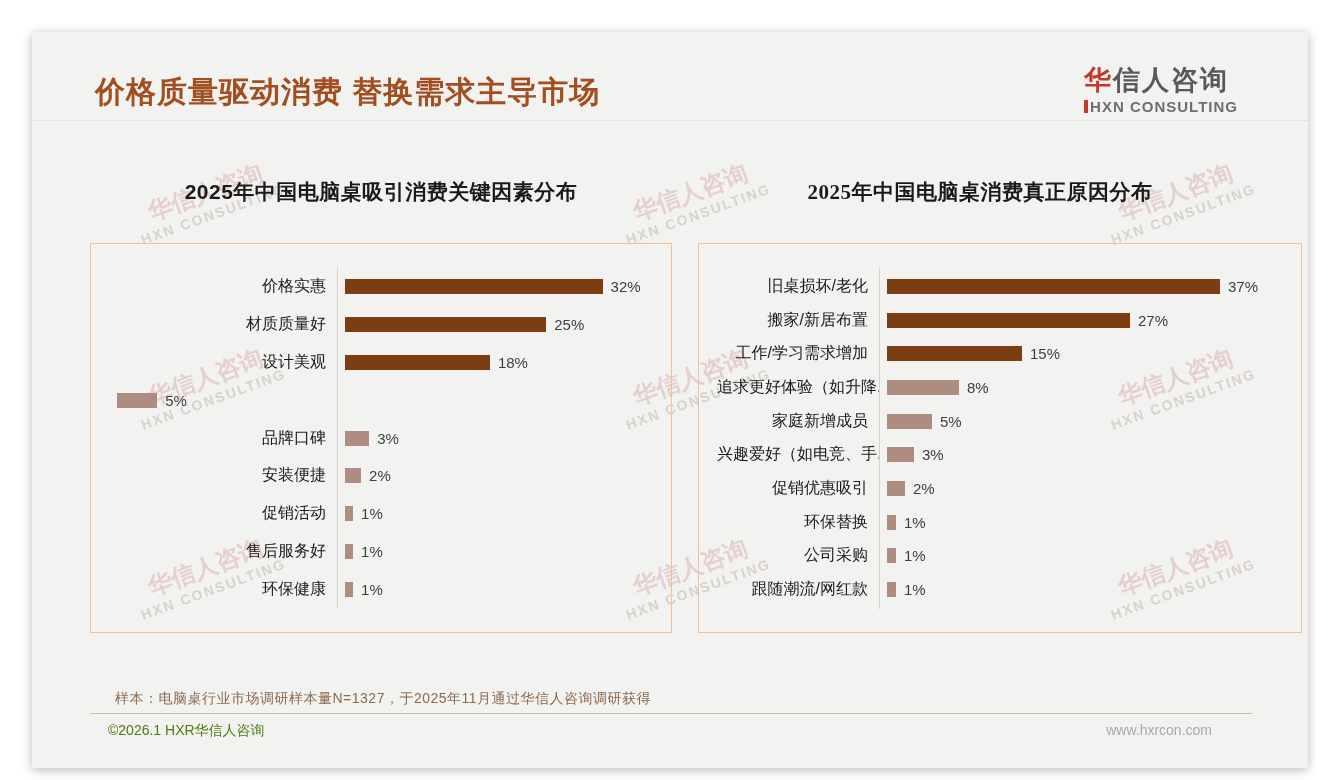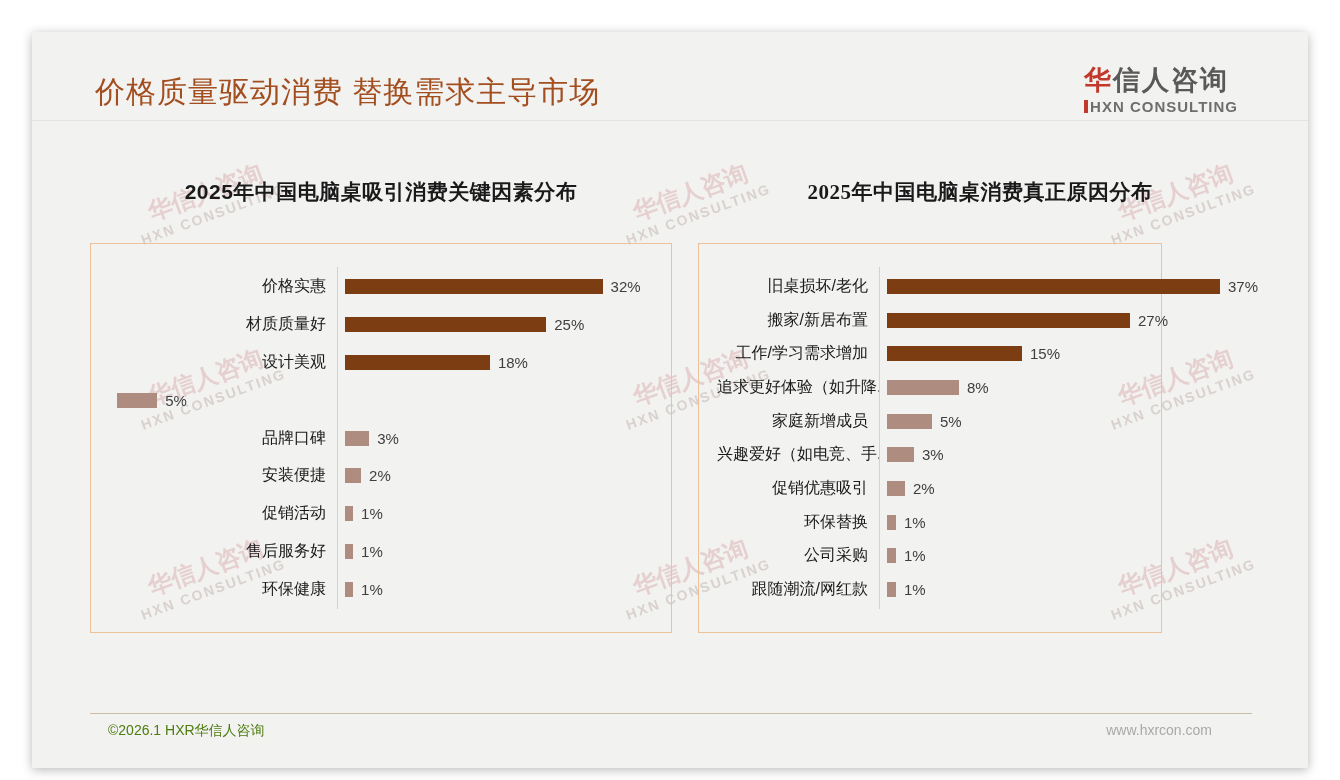--- a/index.html
+++ b/index.html
@@ -20,21 +20,21 @@
   .wm {
     position:absolute; transform:rotate(-20deg);
     text-align:center; line-height:1.25; white-space:nowrap;
   }
   .wm .wm1 { font-size:24px; font-weight:bold; color:rgba(208,152,152,0.38); }
   .wm .wm2 { font-size:14px; font-weight:bold; letter-spacing:2px; color:rgba(165,140,135,0.32); }
   .content { position:absolute; inset:0; z-index:1; }
   
   .page-title {
     position:absolute; left:63px; top:40px;
-    font-size:30px; font-weight:normal; color:#a24e1f;
+    font-size:30px; font-weight:bold; color:#a24e1f;
     letter-spacing:1px;
   }
   .logo { position:absolute; right:70px; top:30px; text-align:left; }
   .logo-zh { font-size:27px; font-weight:bold; color:#595959; letter-spacing:2px; }
   .logo-zh .red { color:#c2382a; }
   .logo-en { font-size:15px; font-weight:bold; color:#6e6e6e; letter-spacing:1px; margin-top:0px; display:flex; align-items:center; }
   .logo-en .red-bar { display:inline-block; width:4px; height:13px; background:#c2382a; margin-right:2px; }
   .header-rule { position:absolute; left:0; top:88px; width:100%; height:1px; background:#e4e4e2; }
   
   .chart-title {
@@ -44,21 +44,21 @@
   }
   #chart-title-0 { left:58px; width:582px; }
   #chart-title-1 { left:666px; width:564px;font-family:Liberation Serif, serif; }
   
   .chart-box {
     position:absolute; top:211px; height:390px;
     border:1px solid #edc19a; background:transparent;
     box-sizing:border-box; padding:26px 18px;
   }
   #chart-0 { left:58px; width:582px; }
-  #chart-1 { left:666px; width:464px; }
+  #chart-1 { left:666px; width:604px; }
   .rows { position:relative; height:100%; display:flex; flex-direction:column; justify-content:space-between; }
   .axis { position:absolute; width:1px; top:-3px; bottom:-3px; background:#dbd0c9; }
   #chart-0 .axis { left:228px; }
   #chart-1 .axis { left:162px; }
   .row { display:flex; align-items:center; height:33px;justify-content:space-between; }
   .cat {
     text-align:right; padding-right:11px; box-sizing:border-box;
     font-size:16px; color:#1a1a1a; white-space:nowrap; overflow:hidden;
   }
   #chart-0 .cat { width:228px; min-width:228px; }
@@ -271,17 +271,18 @@
           <div class="row">
             <div class="cat">跟随潮流/网红款</div>
             <div class="track">
               <div class="bar" style="width: 9px; background: rgb(174, 140, 128);"></div>
               <span class="val">1%</span>
             </div>
           </div>
         </div>
       </div>
 
+    <div class="footnote">样本：电脑桌行业市场调研样本量N=1327，于2025年11月通过华信人咨询调研获得</div>
     <div class="footer-rule"></div>
     <div class="copyright">©2026.1 HXR华信人咨询</div>
     <div class="website">www.hxrcon.com</div>
   </div>
 </div>
 
 </body></html>

